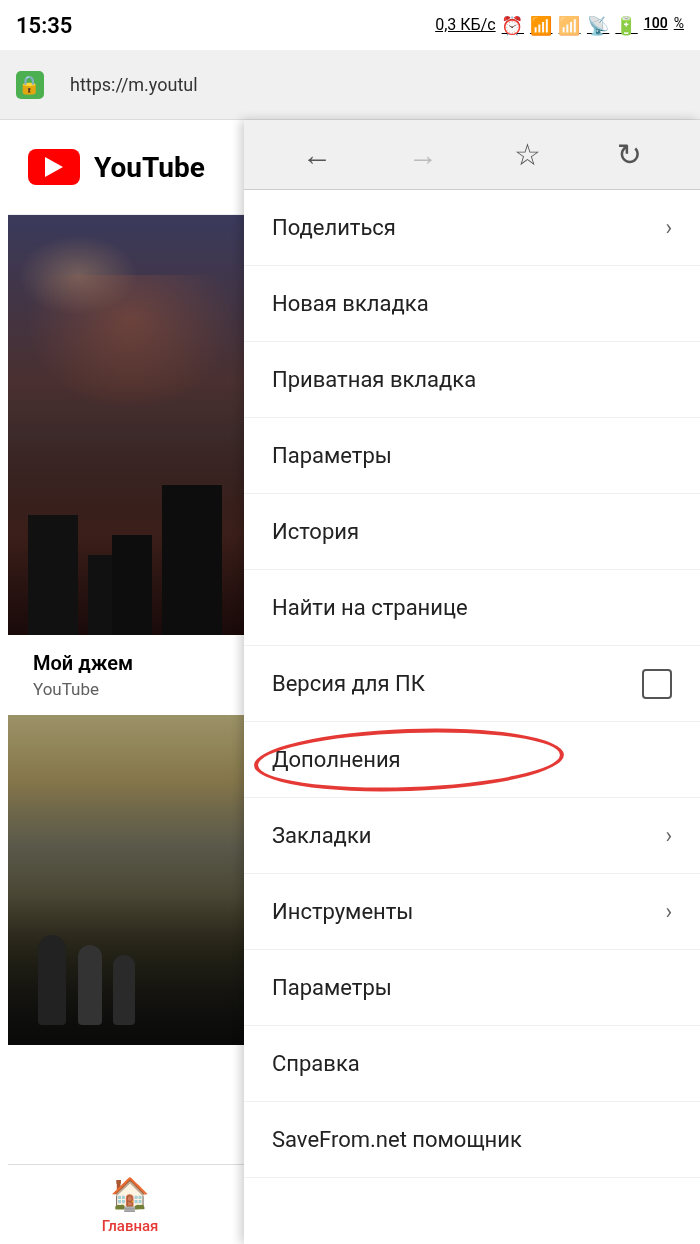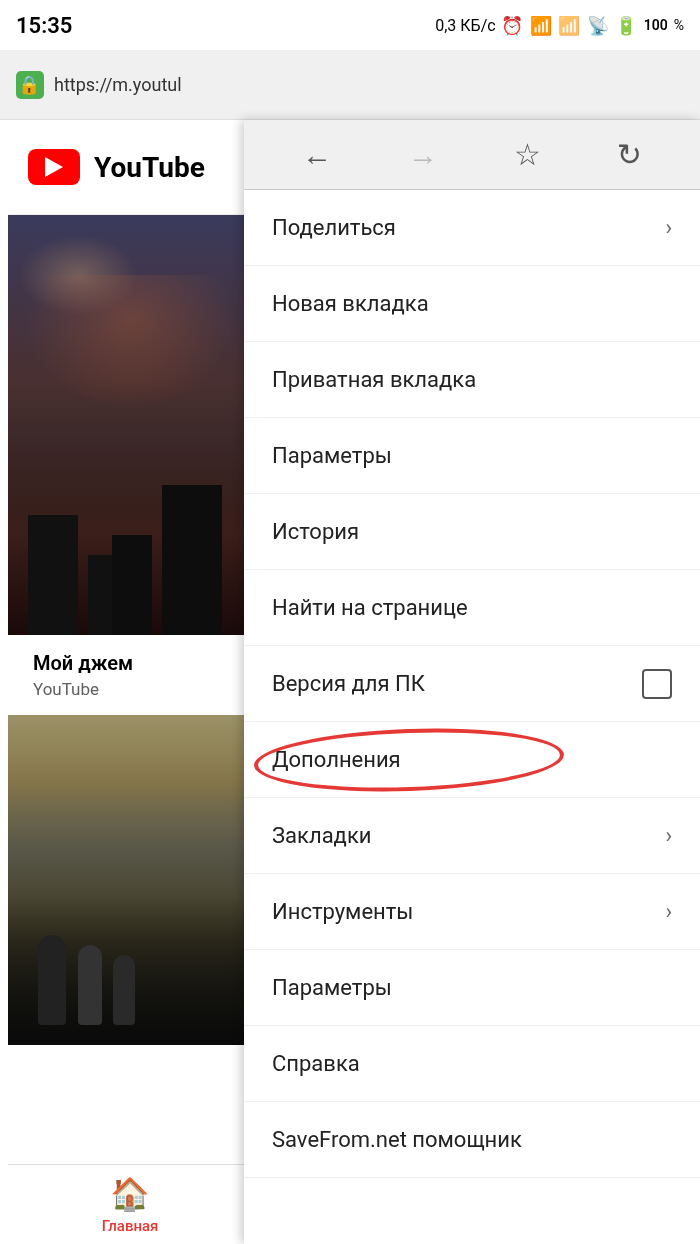--- a/index.html
+++ b/index.html
@@ -26,24 +26,25 @@
       z-index: 1;
       border-radius: 19px;
     }
     .status-time {
       font-size: 22px;
       font-weight: 600;
       color: #000;
     }
     .status-icons {
       display: flex;
-      align-items: center;
+      align-items: flex-start;
       gap: 6px;
       font-size: 14px;
       color: #000;
+      text-decoration: underline;
     }
     .status-kb {
       font-size: 16px;
       color: #000;
     }
 
     
     .address-bar {
       width: 100%;
       height: 70px;
@@ -63,20 +64,21 @@
       justify-content: center;
       color: #fff;
       font-size: 16px;
       margin-right: 10px;
       flex-shrink: 0;
     }
     .address-text {
       font-size: 18px;
       color: #333;
       flex: 1;
+      margin-left: 16px;
     }
 
     
     .yt-header {
       width: 244px;
       height: 95px;
       background: #fff;
       display: flex;
       align-items: center;
       padding: 0 20px;

